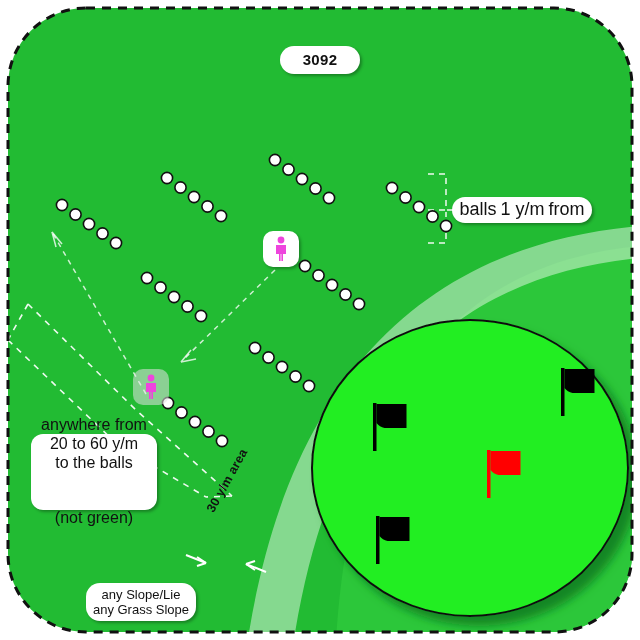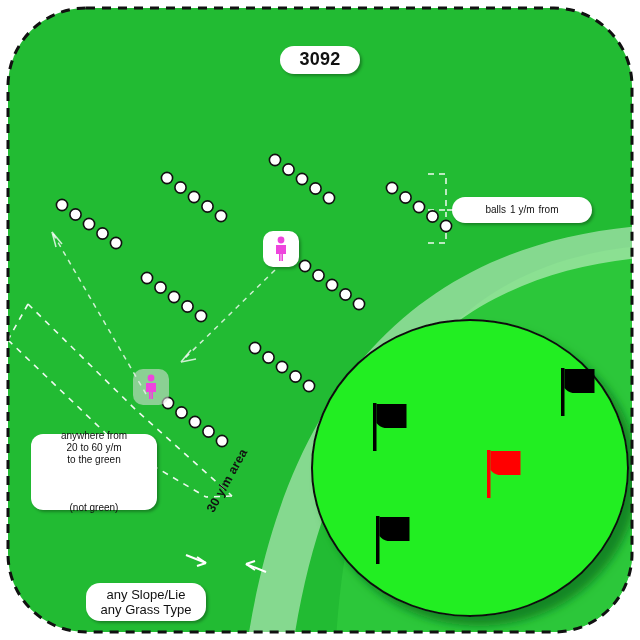--- a/index.html
+++ b/index.html
@@ -18,36 +18,36 @@
     align-items:center;justify-content:center;
     text-align:center;
     color:#111111;
     line-height:1.18;
     white-space:nowrap;
   }
   .badge .b{font-weight:normal;}
 
   #title-badge{
     left:280px;top:46px;width:80px;height:28px;
-    font-size:18px;font-weight:bold;letter-spacing:0.3px;
+    font-size:15px;font-weight:bold;letter-spacing:0.3px;
   }
   #balls-badge{
     left:452px;top:197px;width:140px;height:26px;
-    font-size:10px;
+    font-size:18px;
   }
   #balls-badge .row{display:flex;gap:4px;align-items:baseline;}
   #zone-badge{
     left:31px;top:434px;width:118px;height:72px;
     border-radius:12px;
-    font-size:10px;padding:2px 4px;justify-content:center;
+    font-size:16px;padding:2px 4px;justify-content:center;
   }
   #zone-badge .l1{font-weight:normal;}
   #zone-badge .l4{font-weight:normal;margin-top:36px;}
   #grass-badge{
-    left:86px;top:583px;width:120px;height:38px;
+    left:86px;top:583px;width:110px;height:38px;
     border-radius:14px;font-size:13px;
   }
 
   .marker{
     position:absolute;width:36px;height:36px;border-radius:10px;
     display:flex;align-items:center;justify-content:center;
   }
   #player-main{left:263px;top:231px;background:#ffffff;
      box-shadow:2px 2px 3px rgba(0,0,0,0.28);}
   #player-alt{left:133px;top:369px;background:rgba(226,226,226,0.55);}
@@ -231,24 +231,24 @@
     <span class="row">
       <span>balls</span>
       <span class="b">1 y/m</span>
       <span>from</span>
     </span>
   </div>
 
   <div class="badge" id="zone-badge">
     <span class="l1">anywhere from</span>
     <span class="b">20 to 60 y/m</span>
-    <span class="b">to the green</span>
+    <span class="b">to the balls</span>
     <span class="l4">(not green)</span>
   </div>
 
   <div class="badge" id="grass-badge">
     <span>any Slope/Lie</span>
-    <span>any Grass Type</span>
+    <span>any Grass Slope</span>
   </div>
 
   <div class="rot-label">30 y/m area</div>
 
 </div>
 
 </body></html>

